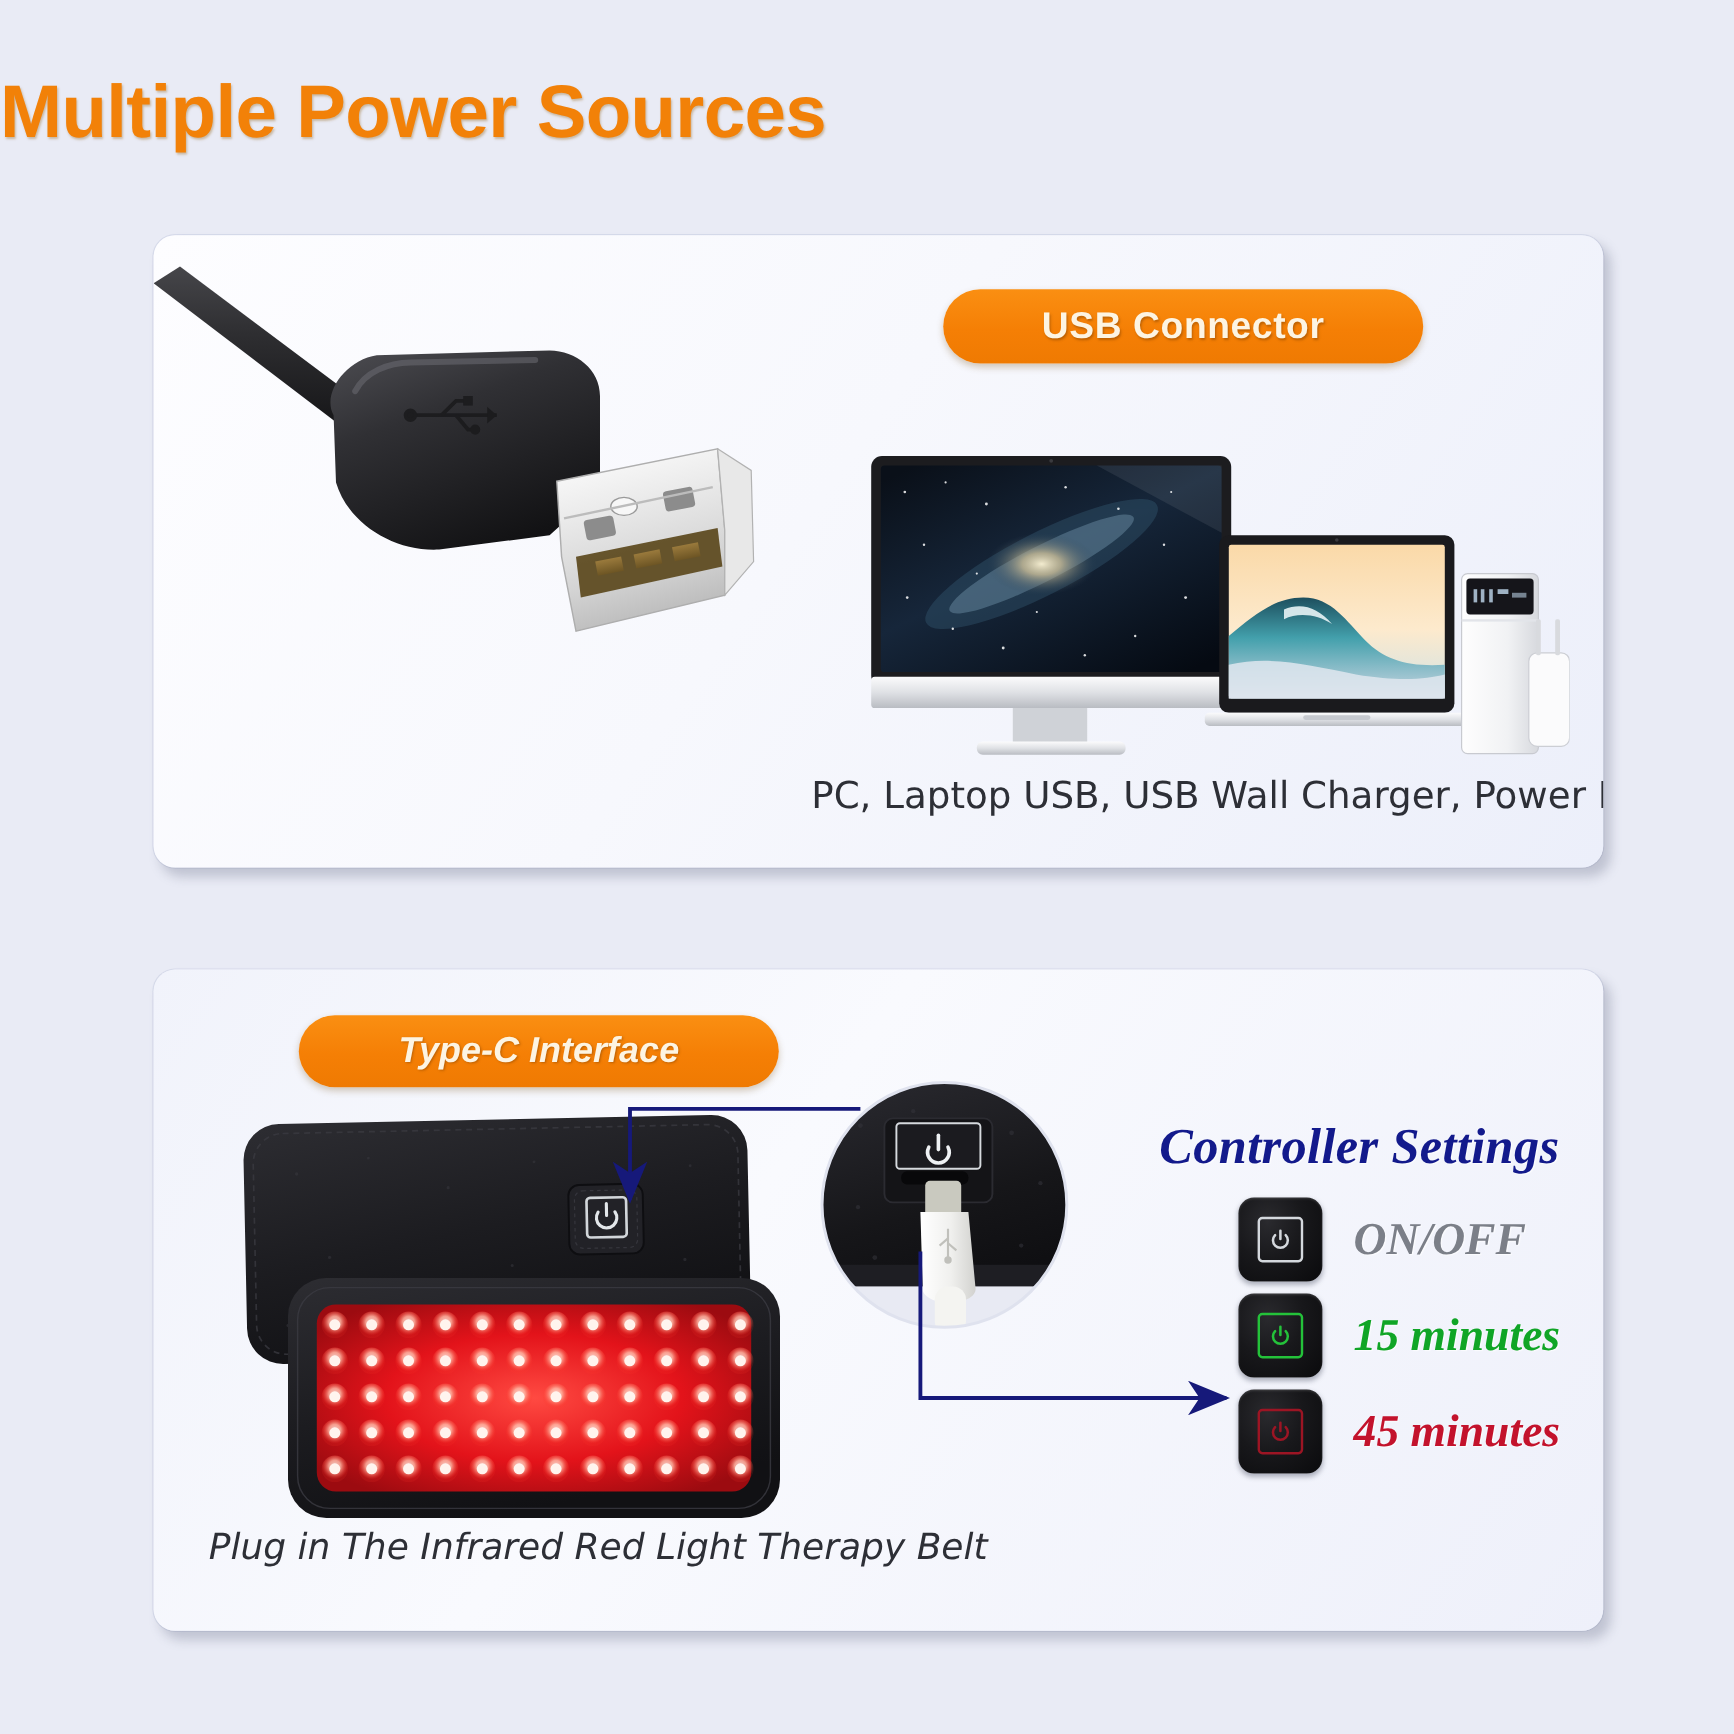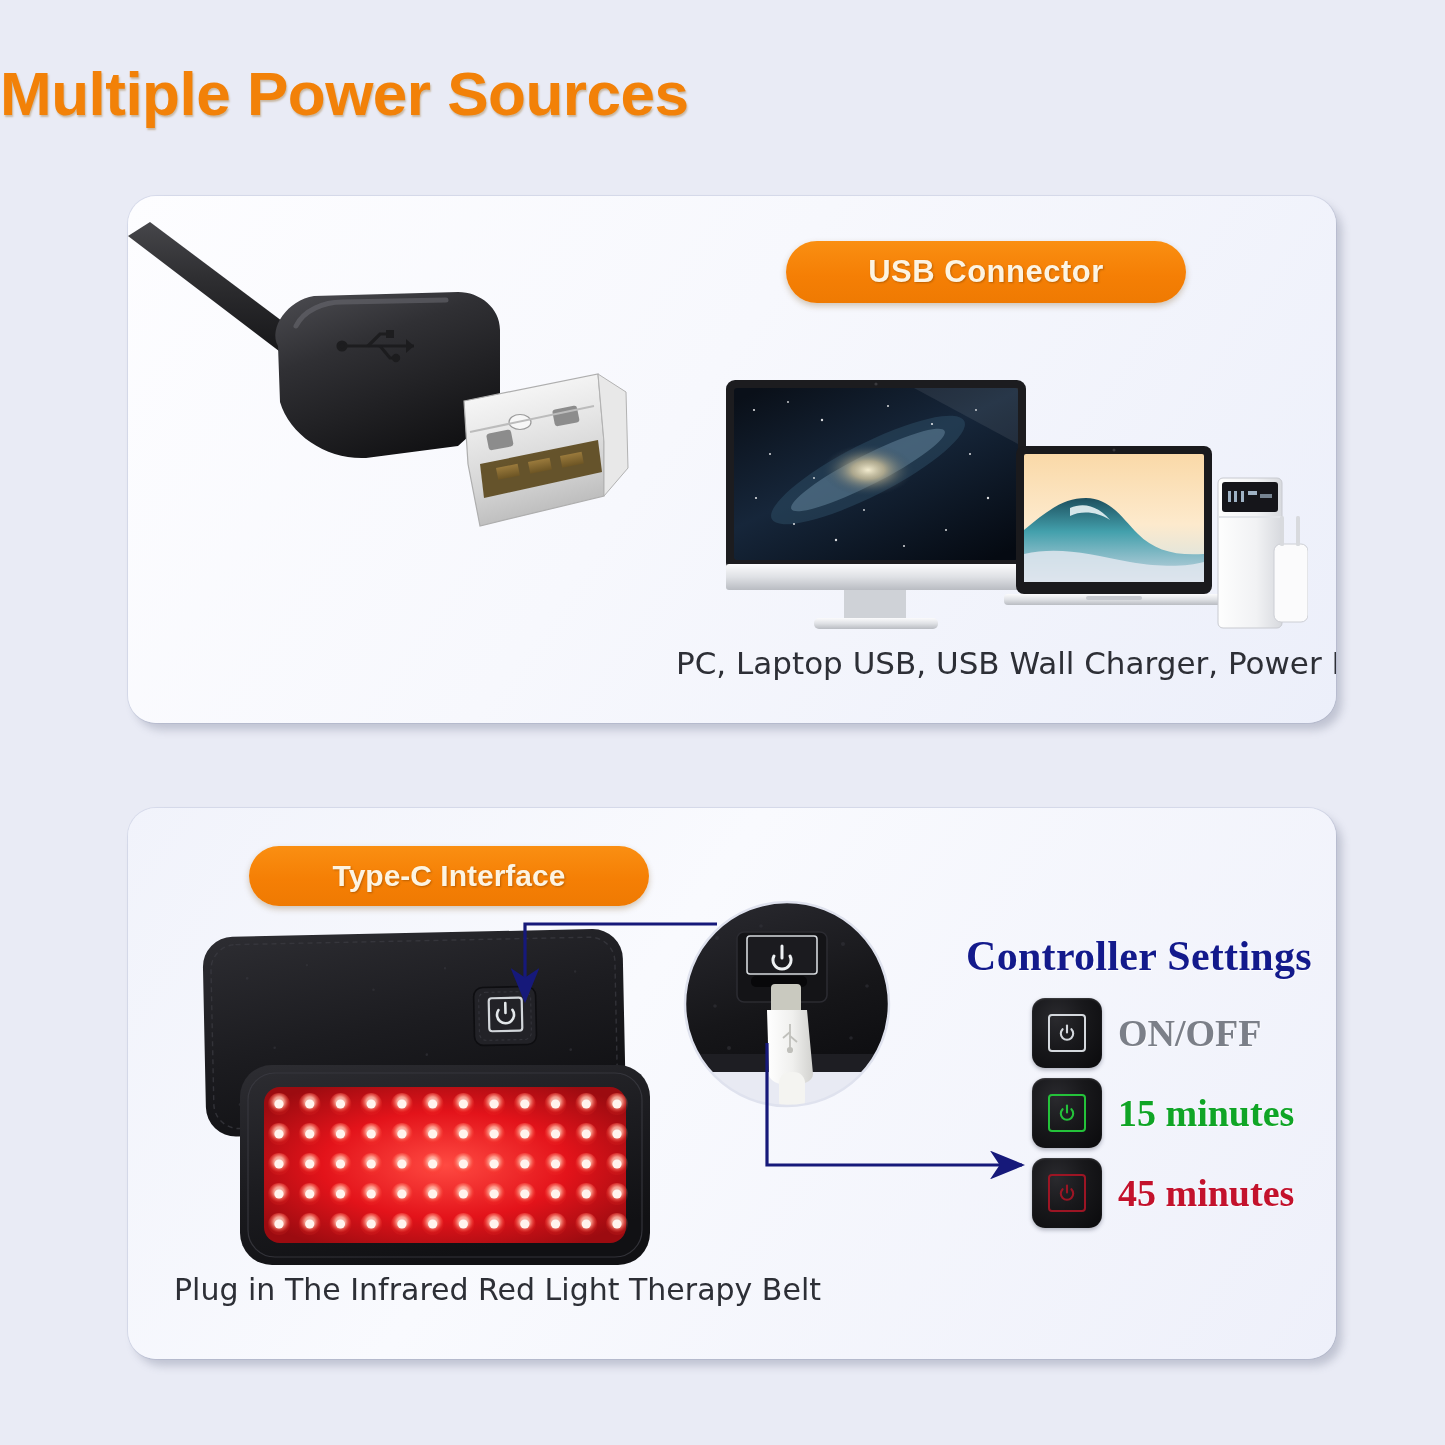--- a/index.html
+++ b/index.html
@@ -28,38 +28,39 @@
     font-weight: bold;
     letter-spacing: -0.5px;
     color: #f28108;
     text-shadow: 1px 2px 2px rgba(140,90,10,0.35);
   }
 
   
   .card {
     position: absolute;
     background: #fdfdff;
-    border-radius: 28px;
+    border-radius: 18px;
     box-shadow: 6px 7px 9px rgba(110,115,140,0.33),
                 0 0 0 1px rgba(200,205,225,0.55);
     overflow: hidden;
   }
   #card-usb {
     left: 128px;
     top: 196px;
     width: 1208px;
     height: 527px;
     background: linear-gradient(125deg,#fdfdff 0%,#f7f8fd 45%,#eceffa 100%);
   }
   #card-typec {
     left: 128px;
     top: 808px;
     width: 1208px;
     height: 551px;
     background: linear-gradient(125deg,#f1f3fb 0%,#f9fafe 40%,#eef0fa 100%);
+    font-style: italic;
   }
 
   
   .pill {
     position: absolute;
     display: flex;
     align-items: center;
     justify-content: center;
     background: linear-gradient(180deg,#fa8f12 0%,#f57f05 55%,#ef7a02 100%);
     border-radius: 40px;
@@ -180,21 +181,21 @@
   .btn-icon-box {
     width: 34px;
     height: 34px;
     border-radius: 4px;
     border: 2px solid #cfd3d8;
     display: flex;
     align-items: center;
     justify-content: center;
   }
   .setting-label {
-    margin-left: 16px;
+    margin-left: 26px;
     font-family: "Liberation Serif", serif;
     font-weight: bold;
     font-size: 38px;
     white-space: nowrap;
     text-shadow: 1px 1px 1px rgba(255,255,255,0.75);
   }
 </style>
 </head>
 <body>
 

